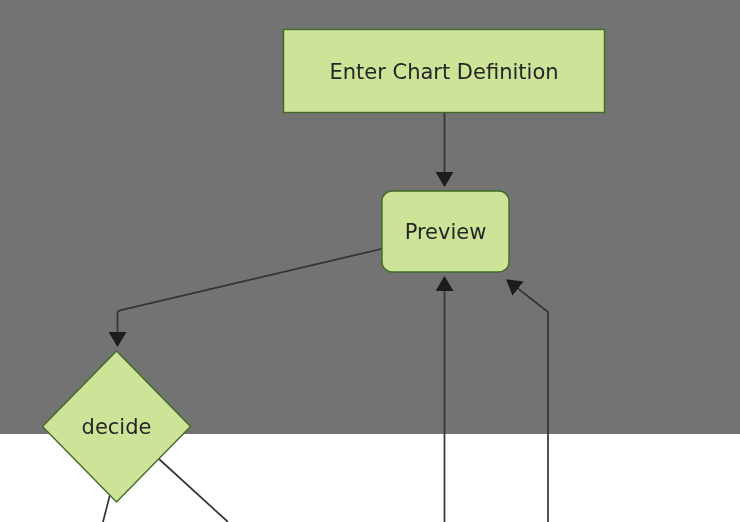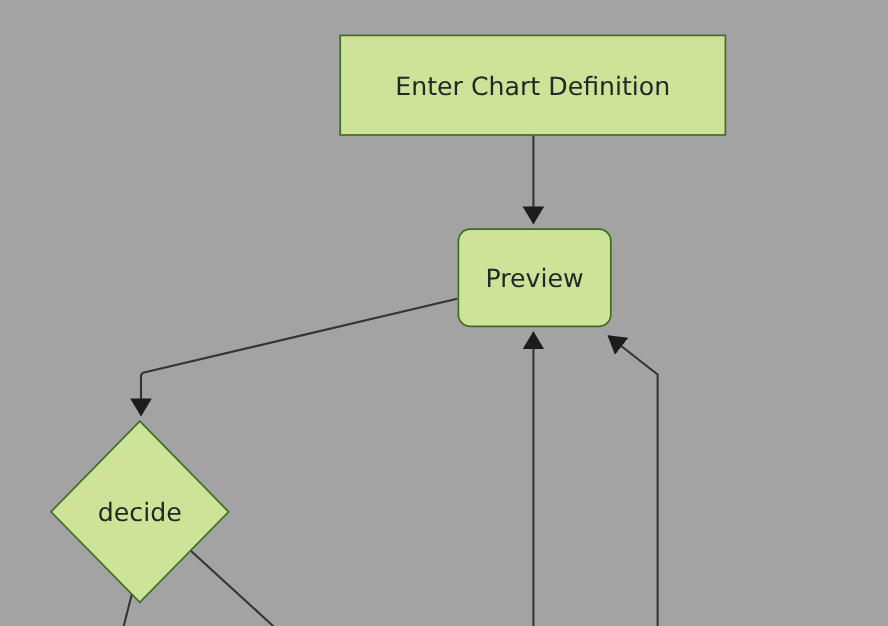--- a/index.html
+++ b/index.html
@@ -7,22 +7,22 @@
     padding: 0;
     background: #ffffff;
     width: 740px;
     height: 522px;
     overflow: hidden;
     font-family: "DejaVu Sans", "Liberation Sans", sans-serif;
   }
   .canvas {
     position: relative;
     width: 740px;
-    height: 522px;
-    background: #a3a3a3;
+    height: 434px;
+    background: #737373;
     text-align: center;
   }
   svg { display: block; }
   .node-shape {
     stroke-width: 1.4px;
   }
   .edge {
     fill: none;
     stroke-width: 1.7px;
   }

